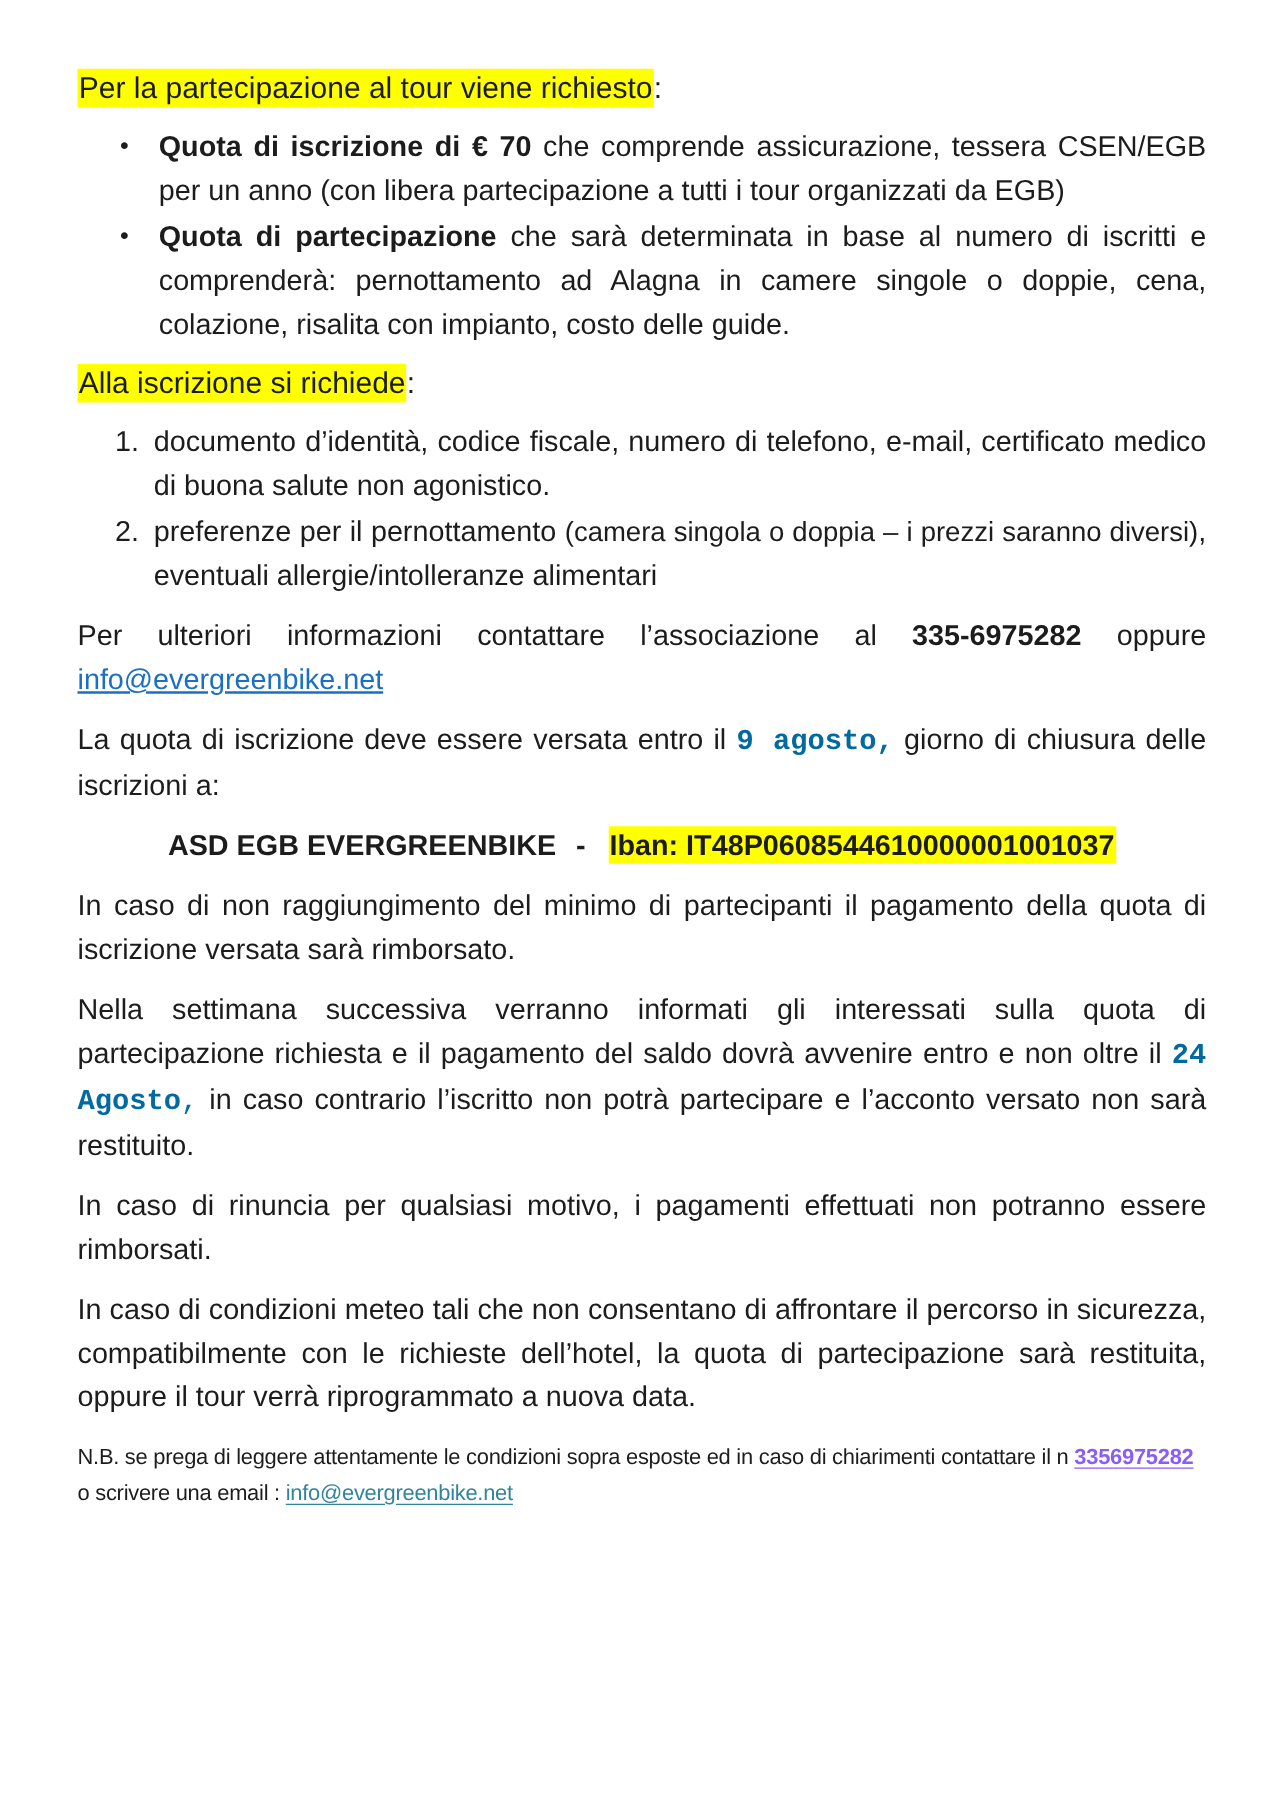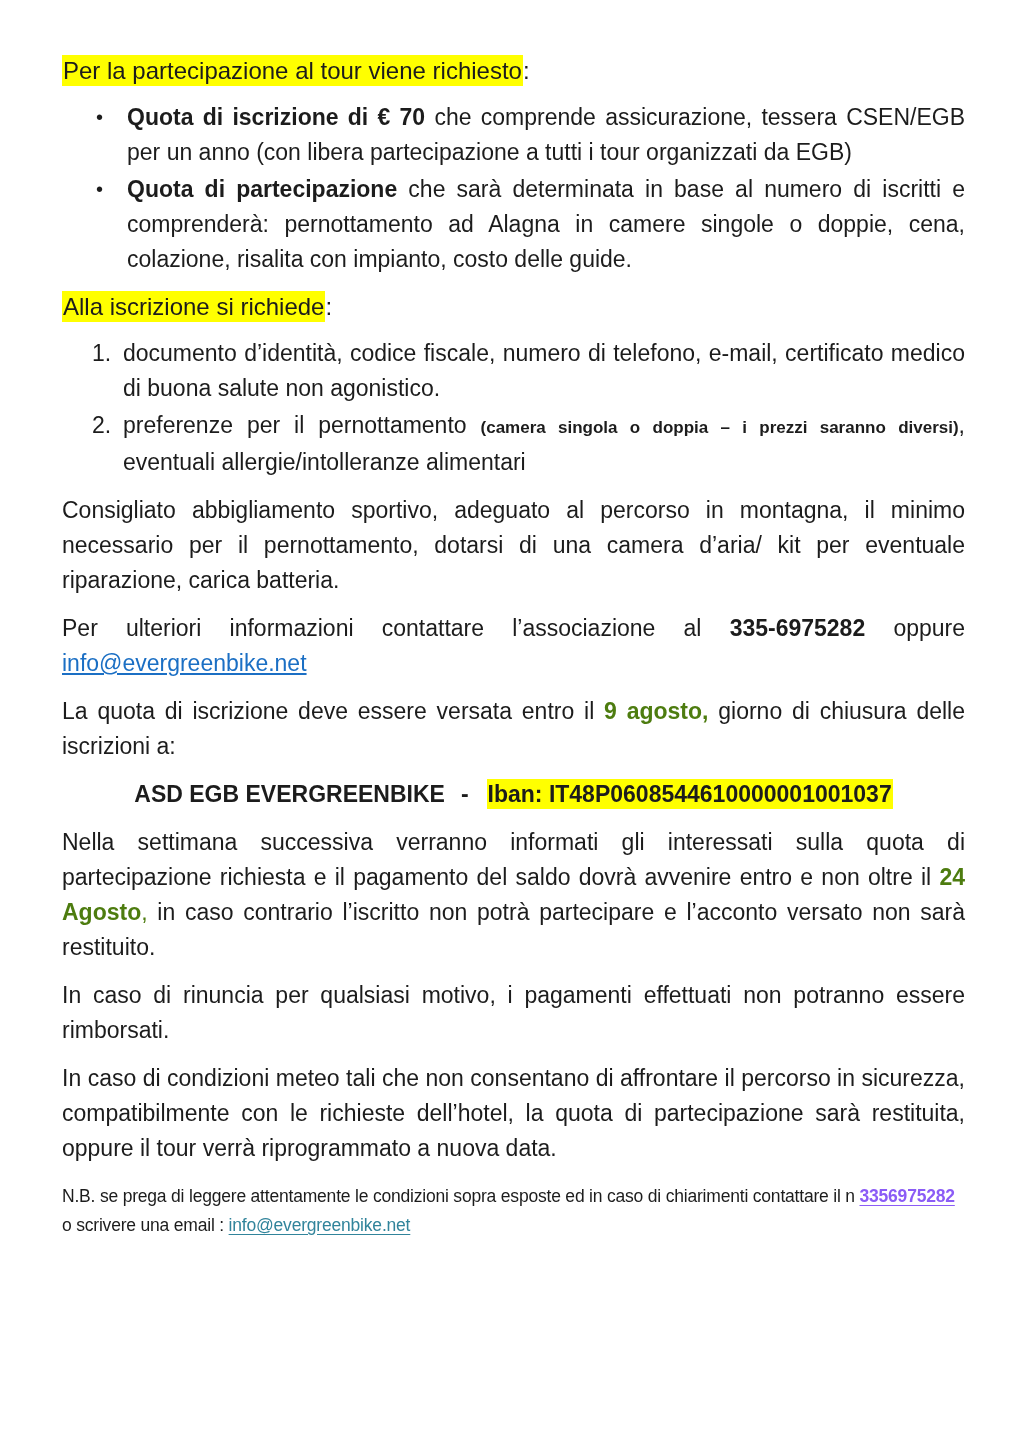--- a/index.html
+++ b/index.html
@@ -10,29 +10,29 @@
     padding:54px 61px 0 62px;
     background:#ffffff; overflow:hidden;
   }
   .para, .li-text {
     font-size:23px; line-height:35px; text-align:justify;
   }
   .block { margin-bottom:13px; }
   .heading { font-size:24px; line-height:34px; margin-bottom:12px; text-align:left; }
   .hl { background:#ffff00; padding:2px 1px; }
   .b { font-weight:700; }
-  .red { color:#4d7c0f; }
+  .red { color:#0369a1;font-family:Liberation Mono, monospace; }
   .list { list-style:none; margin-bottom:13px; }
   .list li { display:flex; margin-bottom:2px; }
   .bullet-list { padding-left:34px; }
   .bullet-list .marker { flex:0 0 31px; font-size:20px; line-height:35px; }
   .num-list { padding-left:30px; }
   .num-list .marker { flex:0 0 31px; font-size:23px; line-height:35px; }
   .li-text { flex:1; }
-  .small { font-size:17px;font-weight:bold; }
+  .small { font-size:22px; }
   .link-blue { color:#1b6fc4; text-decoration:underline; }
   .underline-para { text-underline-offset:4px; }
   .bank { font-size:23px; line-height:35px; font-weight:700; text-align:center; }
   .bank .sep { margin:0 18px 0 16px; font-weight:700; }
   .nb { font-size:17.5px; line-height:29px; letter-spacing:-0.2px; margin-top:16px; text-align:left; }
   .nb .phone { color:#8b5cf6; font-weight:700; text-decoration:underline; text-underline-offset:3px; }
   .nb .email-label { text-decoration-color:#1b6fc4; text-underline-offset:3px; }
   .nb .email { color:#31849b; text-decoration:underline; text-underline-offset:3px; }
   a { cursor:pointer; }
 </style>
@@ -60,28 +60,28 @@
     <li>
       <span class="marker">1.</span>
       <div class="li-text">documento d’identità, codice fiscale, numero di telefono, e-mail, certificato medico di buona salute non agonistico.</div>
     </li>
     <li>
       <span class="marker">2.</span>
       <div class="li-text"><span>preferenze per il pernottamento </span><span class="small">(camera singola o doppia – i prezzi saranno diversi)</span><span>, eventuali allergie/intolleranze alimentari</span></div>
     </li>
   </ol>
 
-  <p class="para block">Consigliato abbigliamento sportivo, adeguato al percorso in montagna, il minimo necessario per il pernottamento, dotarsi di una camera d’aria/ kit per eventuale riparazione, carica batteria.</p>
 
   <p class="para block"><span>Per ulteriori informazioni contattare l’associazione al </span><span class="b">335-6975282</span><span> oppure </span><a class="link-blue">info@evergreenbike.net</a></p>
 
   <p class="para block"><span>La quota di iscrizione deve essere versata entro il </span><span class="b red">9 agosto,</span><span> giorno di chiusura delle iscrizioni a:</span></p>
 
   <p class="bank block"><span>ASD EGB EVERGREENBIKE</span><span class="sep">-</span><span class="hl">Iban: IT48P0608544610000001001037</span></p>
 
+  <p class="para block">In caso di non raggiungimento del minimo di partecipanti il pagamento della quota di iscrizione versata sarà rimborsato.</p>
 
   <p class="para block"><span>Nella settimana successiva verranno informati gli interessati sulla quota di partecipazione richiesta e il pagamento del saldo dovrà avvenire entro e non oltre il </span><span class="b red">24 Agosto</span><span class="red">,</span><span> in caso contrario l’iscritto non potrà partecipare e l’acconto versato non sarà restituito.</span></p>
 
   <p class="para block underline-para">In caso di rinuncia per qualsiasi motivo, i pagamenti effettuati non potranno essere rimborsati.</p>
 
   <p class="para block">In caso di condizioni meteo tali che non consentano di affrontare il percorso in sicurezza, compatibilmente con le richieste dell’hotel, la quota di partecipazione sarà restituita, oppure il tour verrà riprogrammato a nuova data.</p>
 
   <p class="nb"><span>N.B. se prega di leggere attentamente le condizioni sopra esposte ed in caso di chiarimenti contattare il n </span><a class="phone">3356975282 </a><span> o scrivere una </span><a class="email-label">email :</a><span> </span><a class="email">info@evergreenbike.net</a></p>
 
 </div>

